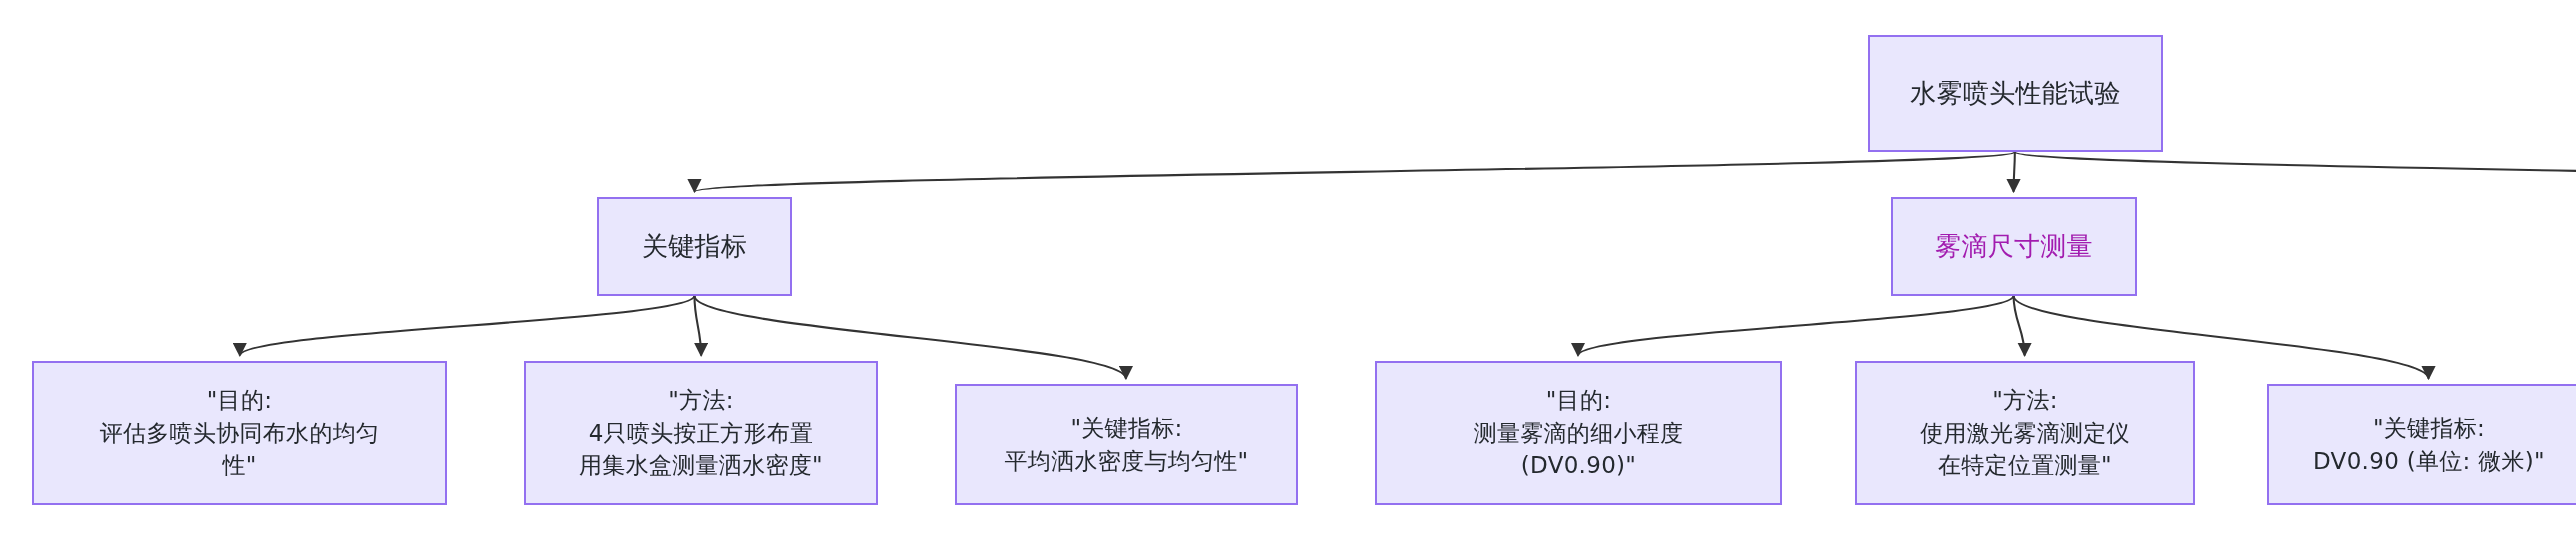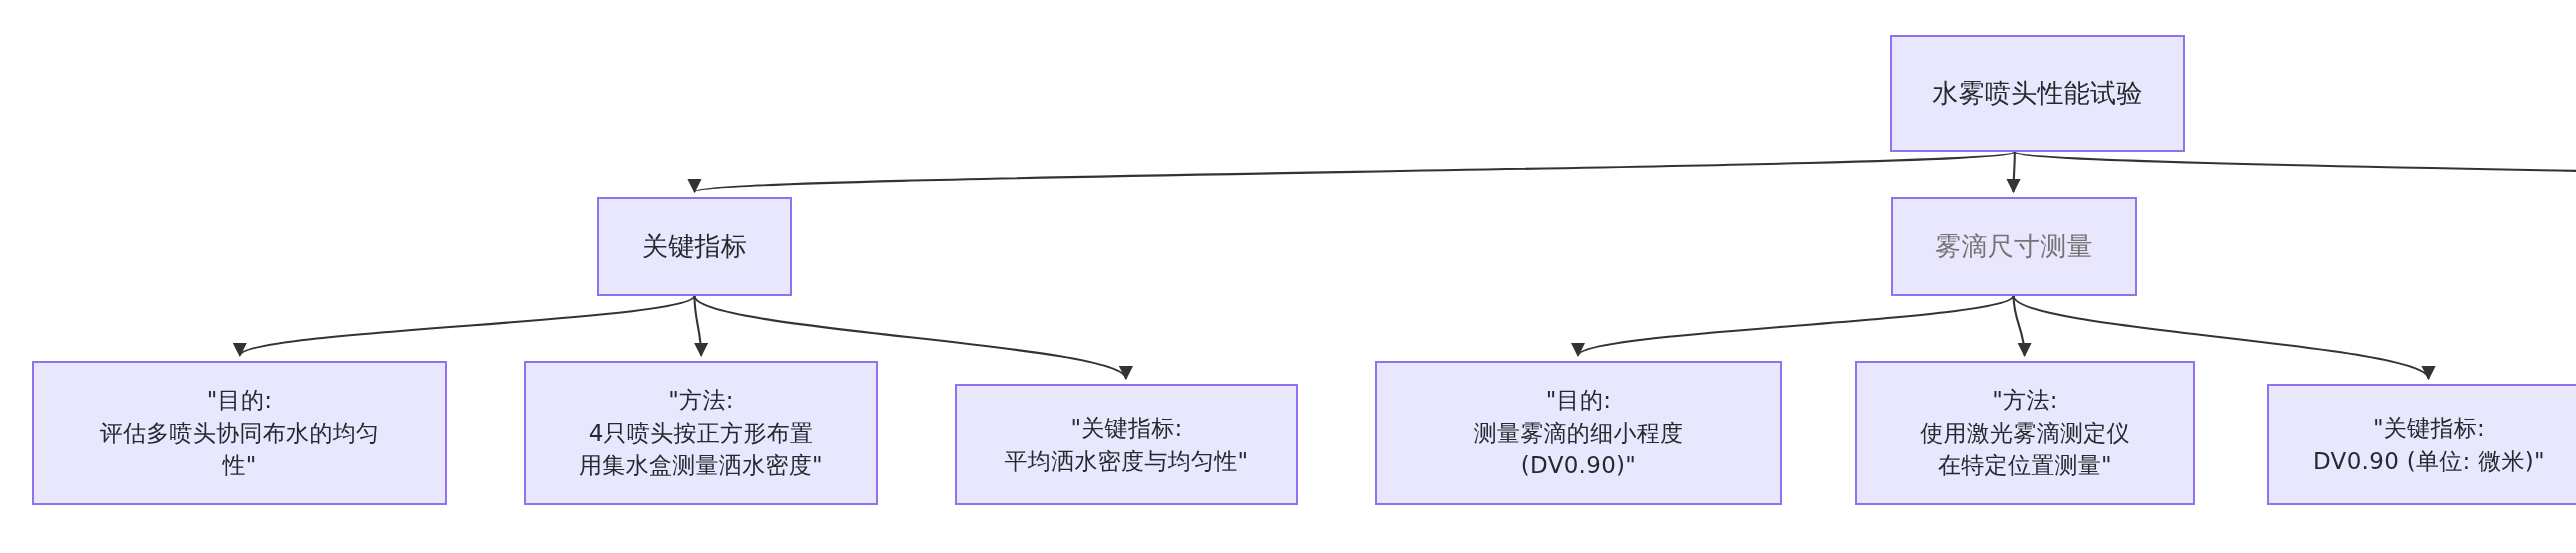--- a/index.html
+++ b/index.html
@@ -73,23 +73,23 @@
         <path d="M 1348 574 C 1348 641.62, 2185.5 667.38, 2185.5 735" fill="none" stroke="#333333" stroke-width="4" marker-end="url(#arrow)"></path>
         <path d="M 3908.5 574 C 3908.5 622.72, 3063 641.28, 3063 690" fill="none" stroke="#333333" stroke-width="4" marker-end="url(#arrow)"></path>
         <path d="M 3908.5 574 C 3908.5 622.72, 3930 641.28, 3930 690" fill="none" stroke="#333333" stroke-width="4" marker-end="url(#arrow)"></path>
         <path d="M 3908.5 574 C 3908.5 641.62, 4714 667.38, 4714 735" fill="none" stroke="#333333" stroke-width="4" marker-end="url(#arrow)"></path>
         <path d="M 6300 574 C 6300 641.62, 5549 667.38, 5549 735" fill="none" stroke="#333333" stroke-width="4" marker-end="url(#arrow)"></path>
         <path d="M 6300 574 C 6300 622.72, 6369 641.28, 6369 690" fill="none" stroke="#333333" stroke-width="4" marker-end="url(#arrow)"></path>
         <path d="M 6300 574 C 6300 622.72, 7140 641.28, 7140 690" fill="none" stroke="#333333" stroke-width="4" marker-end="url(#arrow)"></path>
       </g>
   </svg>
   <div id="nodes-layer">
-      <div class="node node-root" style="left: 1868px; top: 35px; width: 295px; height: 117px; background: rgb(233, 231, 253); border-color: rgb(147, 112, 240); color: rgb(36, 41, 46); margin-left: 22px;"><span class="node-inner">水雾喷头性能试验</span></div>
+      <div class="node node-root" style="left: 1868px; top: 35px; width: 295px; height: 117px; background: rgb(233, 231, 253); border-color: rgb(147, 112, 240); color: rgb(36, 41, 46);"><span class="node-inner">水雾喷头性能试验</span></div>
       <div class="node node-branch" style="left: 597px; top: 197px; width: 195px; height: 99px; background: rgb(233, 231, 253); border-color: rgb(147, 112, 240); color: rgb(36, 41, 46);"><span class="node-inner">关键指标</span></div>
-      <div class="node node-branch" style="left: 1891px; top: 197px; width: 246px; height: 99px; background: rgb(233, 231, 253); border-color: rgb(147, 112, 240); color: #737373;"><span class="node-inner">雾滴尺寸测量</span></div>
+      <div class="node node-branch" style="left: 1891px; top: 197px; width: 246px; height: 99px; background: rgb(233, 231, 253); border-color: rgb(147, 112, 240); color: #a21caf;"><span class="node-inner">雾滴尺寸测量</span></div>
       <div class="node node-leaf" style="left: 32px; top: 361px; width: 415px; height: 144px; background: rgb(233, 231, 253); border-color: rgb(147, 112, 240); color: rgb(36, 41, 46);"><span class="node-inner">"目的:
 评估多喷头协同布水的均匀
 性"</span></div>
       <div class="node node-leaf" style="left: 524px; top: 361px; width: 354px; height: 144px; background: rgb(233, 231, 253); border-color: rgb(147, 112, 240); color: rgb(36, 41, 46);"><span class="node-inner">"方法:
 4只喷头按正方形布置
 用集水盒测量洒水密度"</span></div>
       <div class="node node-leaf" style="left: 955px; top: 384px; width: 343px; height: 121px; background: rgb(233, 231, 253); border-color: rgb(147, 112, 240); color: rgb(36, 41, 46);"><span class="node-inner">"关键指标:
 平均洒水密度与均匀性"</span></div>
       <div class="node node-leaf" style="left: 1375px; top: 361px; width: 407px; height: 144px; background: rgb(233, 231, 253); border-color: rgb(147, 112, 240); color: rgb(36, 41, 46);"><span class="node-inner">"目的:
 测量雾滴的细小程度

